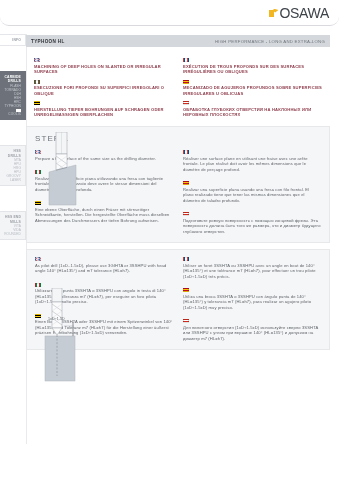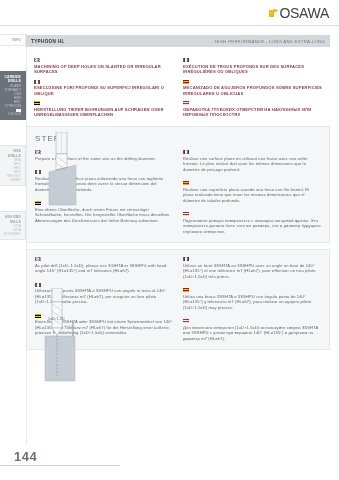--- a/index.html
+++ b/index.html
@@ -19,20 +19,21 @@
     background: #ffffff;
   }
 
   
   .brandbar {
     position: absolute;
     left: 0; top: 0;
     width: 339px; height: 26px;
     background: #ffffff;
     border-bottom: 1px solid #d8dade;
+    border-radius: 9px;
   }
   .brand-logo {
     position: absolute;
     right: 10px; top: 5px;
     display: flex;
     align-items: center;
     gap: 1px;
   }
   .brand-mark {
     width: 9px; height: 9px;
@@ -439,17 +440,14 @@
 
       <line x1="17" y1="47" x2="17" y2="88" stroke="#7b828a" stroke-width="0.5" stroke-dasharray="2 1.6"></line>
 
       <line x1="24" y1="38" x2="34" y2="38" stroke="#9aa0a8" stroke-width="0.4"></line>
       <line x1="33" y1="34" x2="33" y2="48" stroke="#6f757c" stroke-width="0.8"></line>
     </svg>
   </div>
 
   <div class="dim-label l1">1xD÷1.5D</div>
 
-  <div class="footer">
-    <div class="page-num">144</div>
-  </div>
 
 </div>
 
 </body></html>

